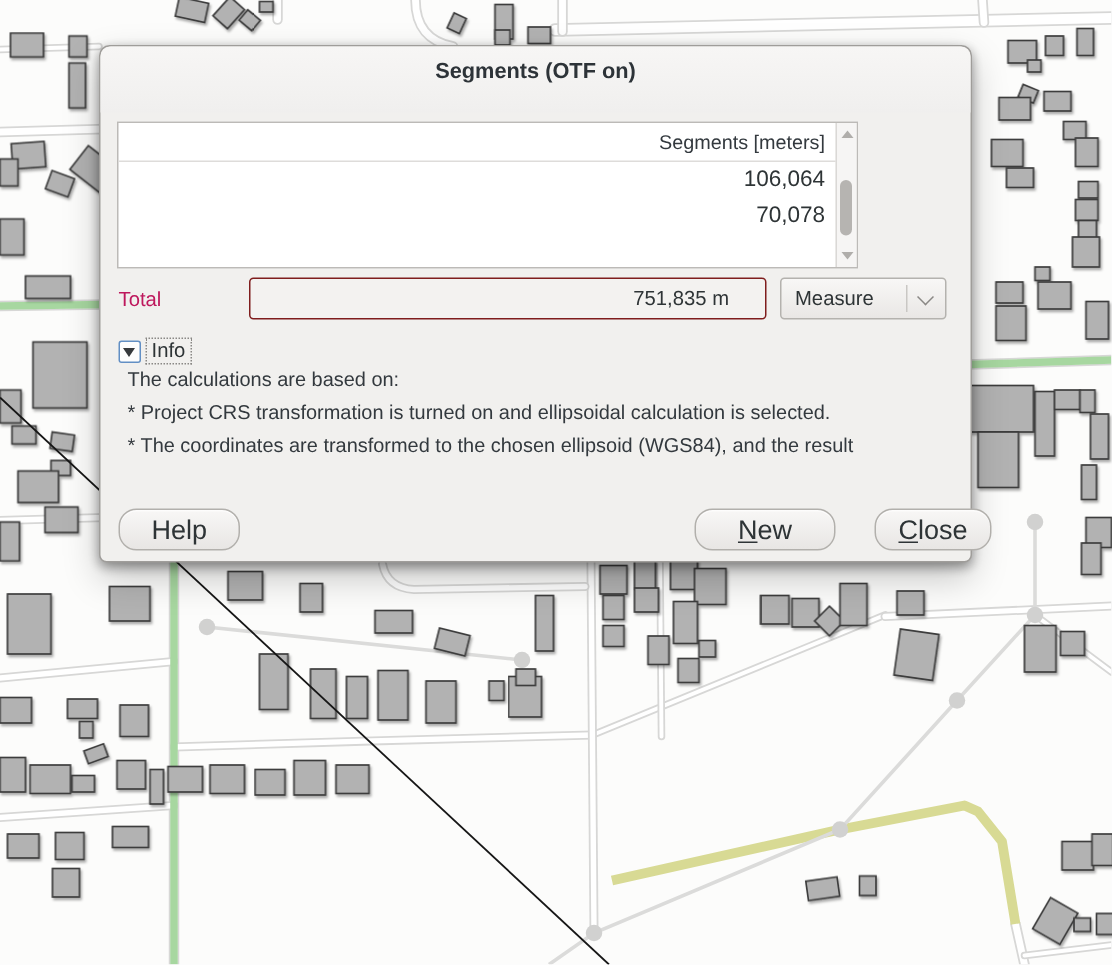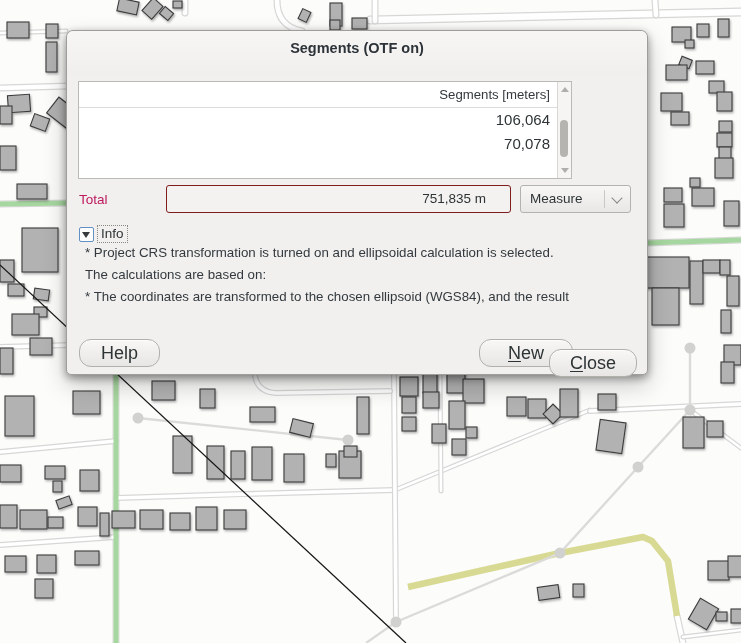--- a/index.html
+++ b/index.html
@@ -44,22 +44,22 @@
     border-left:4.5px solid transparent;border-right:4.5px solid transparent;border-top:6px solid #36393c;}
   .info-label{position:absolute;left:30px;top:194px;font-size:13.5px;color:#2e3436;
     border:1px dotted #8a8885;padding:0 3px 1px 3px;}
   .info-text{position:absolute;left:18px;top:211px;width:552px;}
   .info-line{font-size:13.3px;color:#33393e;line-height:22px;white-space:nowrap;}
   .btn{position:absolute;height:28px;box-sizing:border-box;border:1px solid #b2b0ac;border-radius:12px;
     background:linear-gradient(#f8f7f6,#e8e6e4);font-size:18px;color:#2e3436;
     text-align:center;line-height:26px;box-shadow:inset 0 1px 0 rgba(255,255,255,.7);cursor:default;}
   .btn u{text-decoration:underline;text-underline-offset:2px;}
   .btn-help{left:12px;top:308px;width:81px;}
-  .btn-new{left:412px;top:308px;width:94px;}
-  .btn-close{left:482px;top:308px;width:88px;margin-top:10px;}
+  .btn-new{left:396px;top:308px;width:94px;}
+  .btn-close{left:516px;top:308px;width:78px;}
 </style>
 </head>
 <body>
 
 <div class="screen">
 
   <svg id="map" width="741" height="643" viewBox="0 0 741 643" style="background: rgb(252, 252, 251);">
     <defs>
       <filter id="bshadow" x="-30%" y="-30%" width="160%" height="160%">
         <feDropShadow dx="1" dy="1.6" stdDeviation="0.8" flood-color="#000000" flood-opacity="0.32"></feDropShadow>
@@ -273,22 +273,22 @@
       <span class="combo-sep"></span>
       <span class="combo-chevron"></span>
     </div>
 
     <div class="expander-btn">
       <span class="expander-tri"></span>
     </div>
     <div class="info-label">Info</div>
 
     <div class="info-text">
+      <div class="info-line">The calculations are based on:</div>
       <div class="info-line">* Project CRS transformation is turned on and ellipsoidal calculation is selected.</div>
-      <div class="info-line">The calculations are based on:</div>
       <div class="info-line">* The coordinates are transformed to the chosen ellipsoid (WGS84), and the result</div>
     </div>
 
     <div class="btn btn-help">Help</div>
     <div class="btn btn-new"><u>N</u>ew</div>
     <div class="btn btn-close"><u>C</u>lose</div>
   </div>
 </div>
 
 </body></html>

